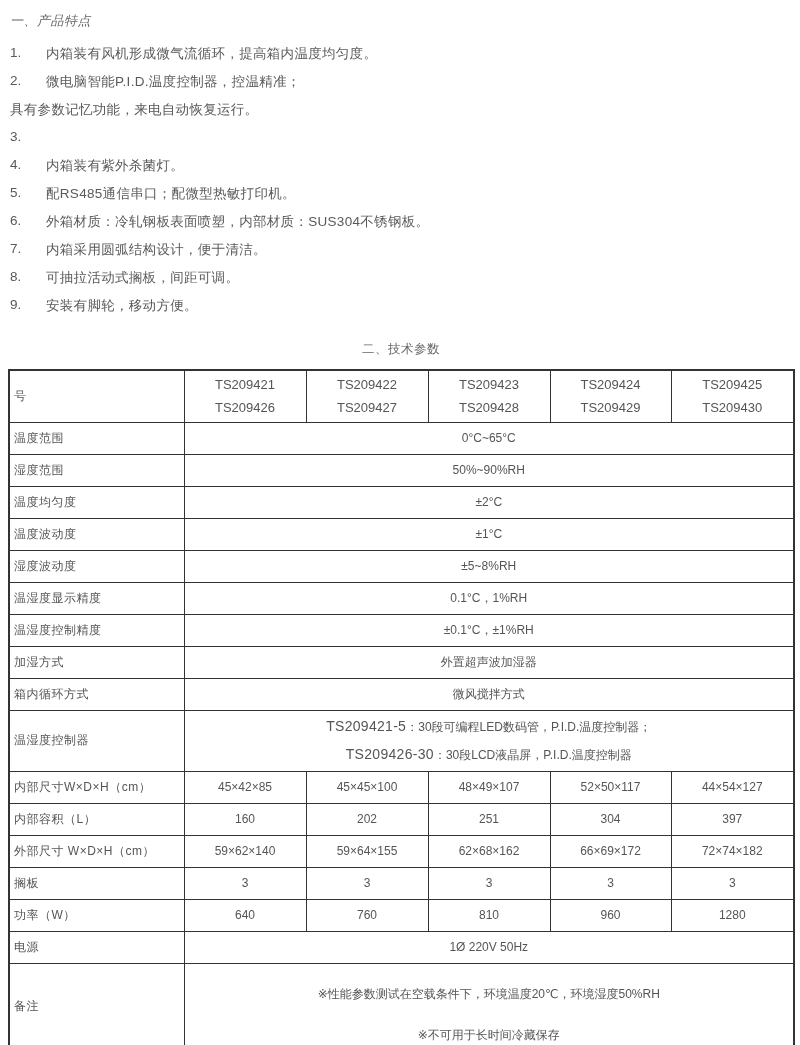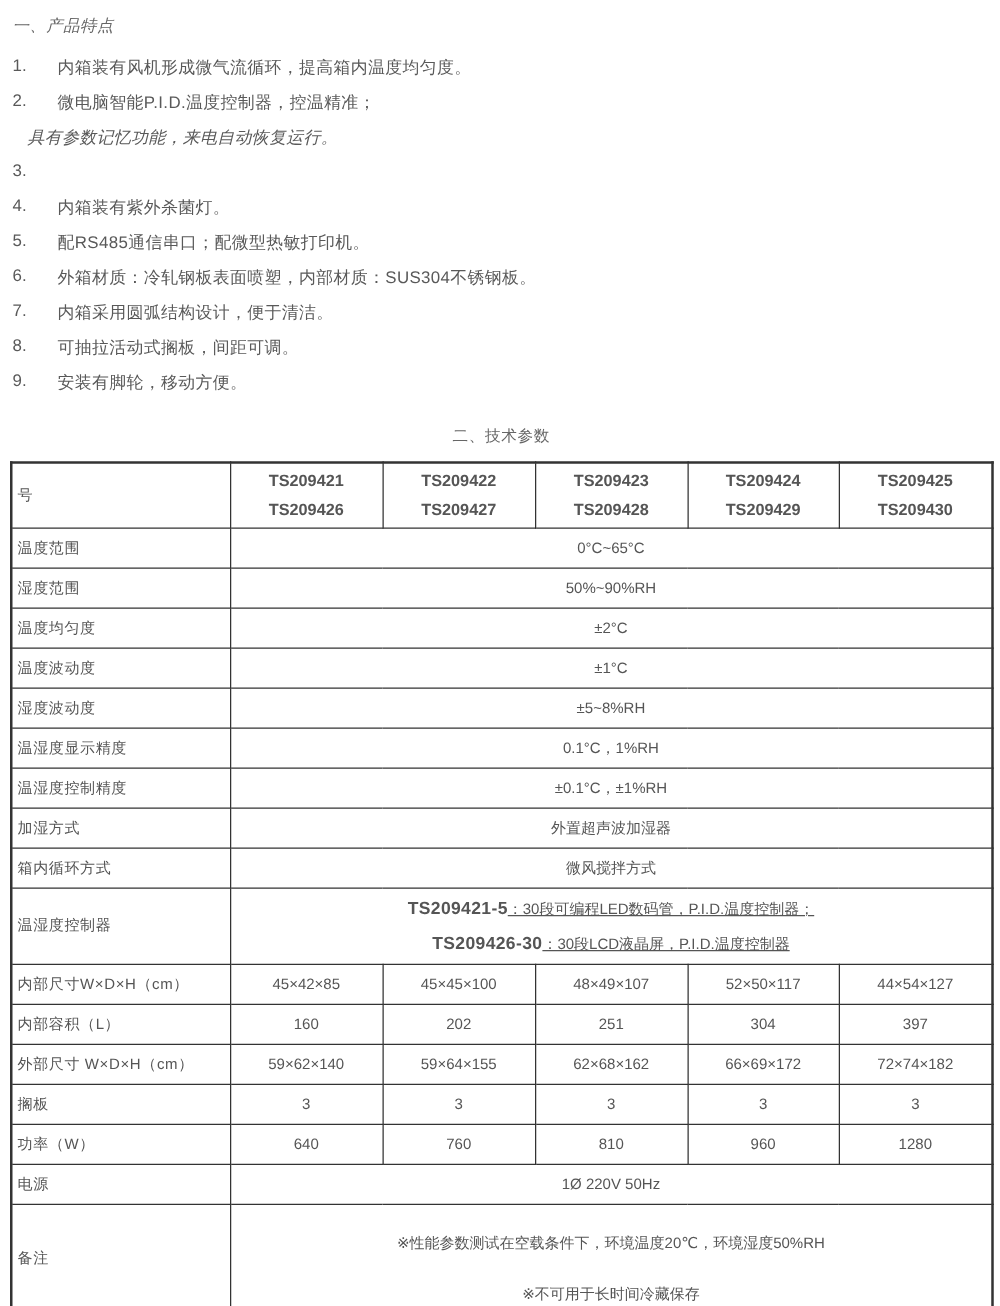--- a/index.html
+++ b/index.html
@@ -25,21 +25,21 @@
   .feature-list { margin-bottom: 10px; }
   .li {
     display: flex;
     align-items: flex-start;
     height: 28px;
     font-size: 13.5px;
     color: #595959;
     padding-left: 2px;
   }
   .li .num { width: 36px; flex: 0 0 36px; }
-  .li.cont .txt { margin-left: 12px; font-style: italic; }
+  .li.cont .txt { margin-left: 0; }
   .li .txt { letter-spacing: 0.3px; }
 
   .sec2-heading {
     font-size: 12.5px;
     color: #666666;
     margin: 16px 0 11px 2px;
     letter-spacing: 0.5px;
     text-align: center;
   }
 
@@ -53,27 +53,27 @@
   table.specs td {
     border: 1px solid #333333;
     font-size: 12px;
     color: #555555;
     padding: 2px 4px;
     overflow: hidden;
   }
   td.lbl { text-align: left; padding-left: 7px; letter-spacing: 0.5px; }
   td.val { text-align: center; }
   tr.hdr-row { height: 52px; }
-  tr.hdr-row td.val div { line-height: 23px; font-size: 13px; color: #555555; font-weight: bold; }
+  tr.hdr-row td.val div { line-height: 23px; font-size: 13px; color: #555555; }
   tr.reg { height: 32px; }
   tr.tall { height: 57px; }
   tr.remark { height: 56px; }
   .ctl-line { line-height: 27px; text-align: center; }
-  .ctl-line .model { font-size: 14px; letter-spacing: 0.3px; font-weight: bold; }
-  .ctl-line .desc { font-size: 12px; text-decoration: underline; }
+  .ctl-line .model { font-size: 14px; letter-spacing: 0.3px; }
+  .ctl-line .desc { font-size: 12px; }
   .rmk-line { line-height: 26px; text-align: center; margin-top: 15px; }
 
   
   .scope {
     margin-top: 18px;
     font-size: 13.5px;
     line-height: 32px;
     color: #595959;
     text-align: justify;
     letter-spacing: 0.3px;

